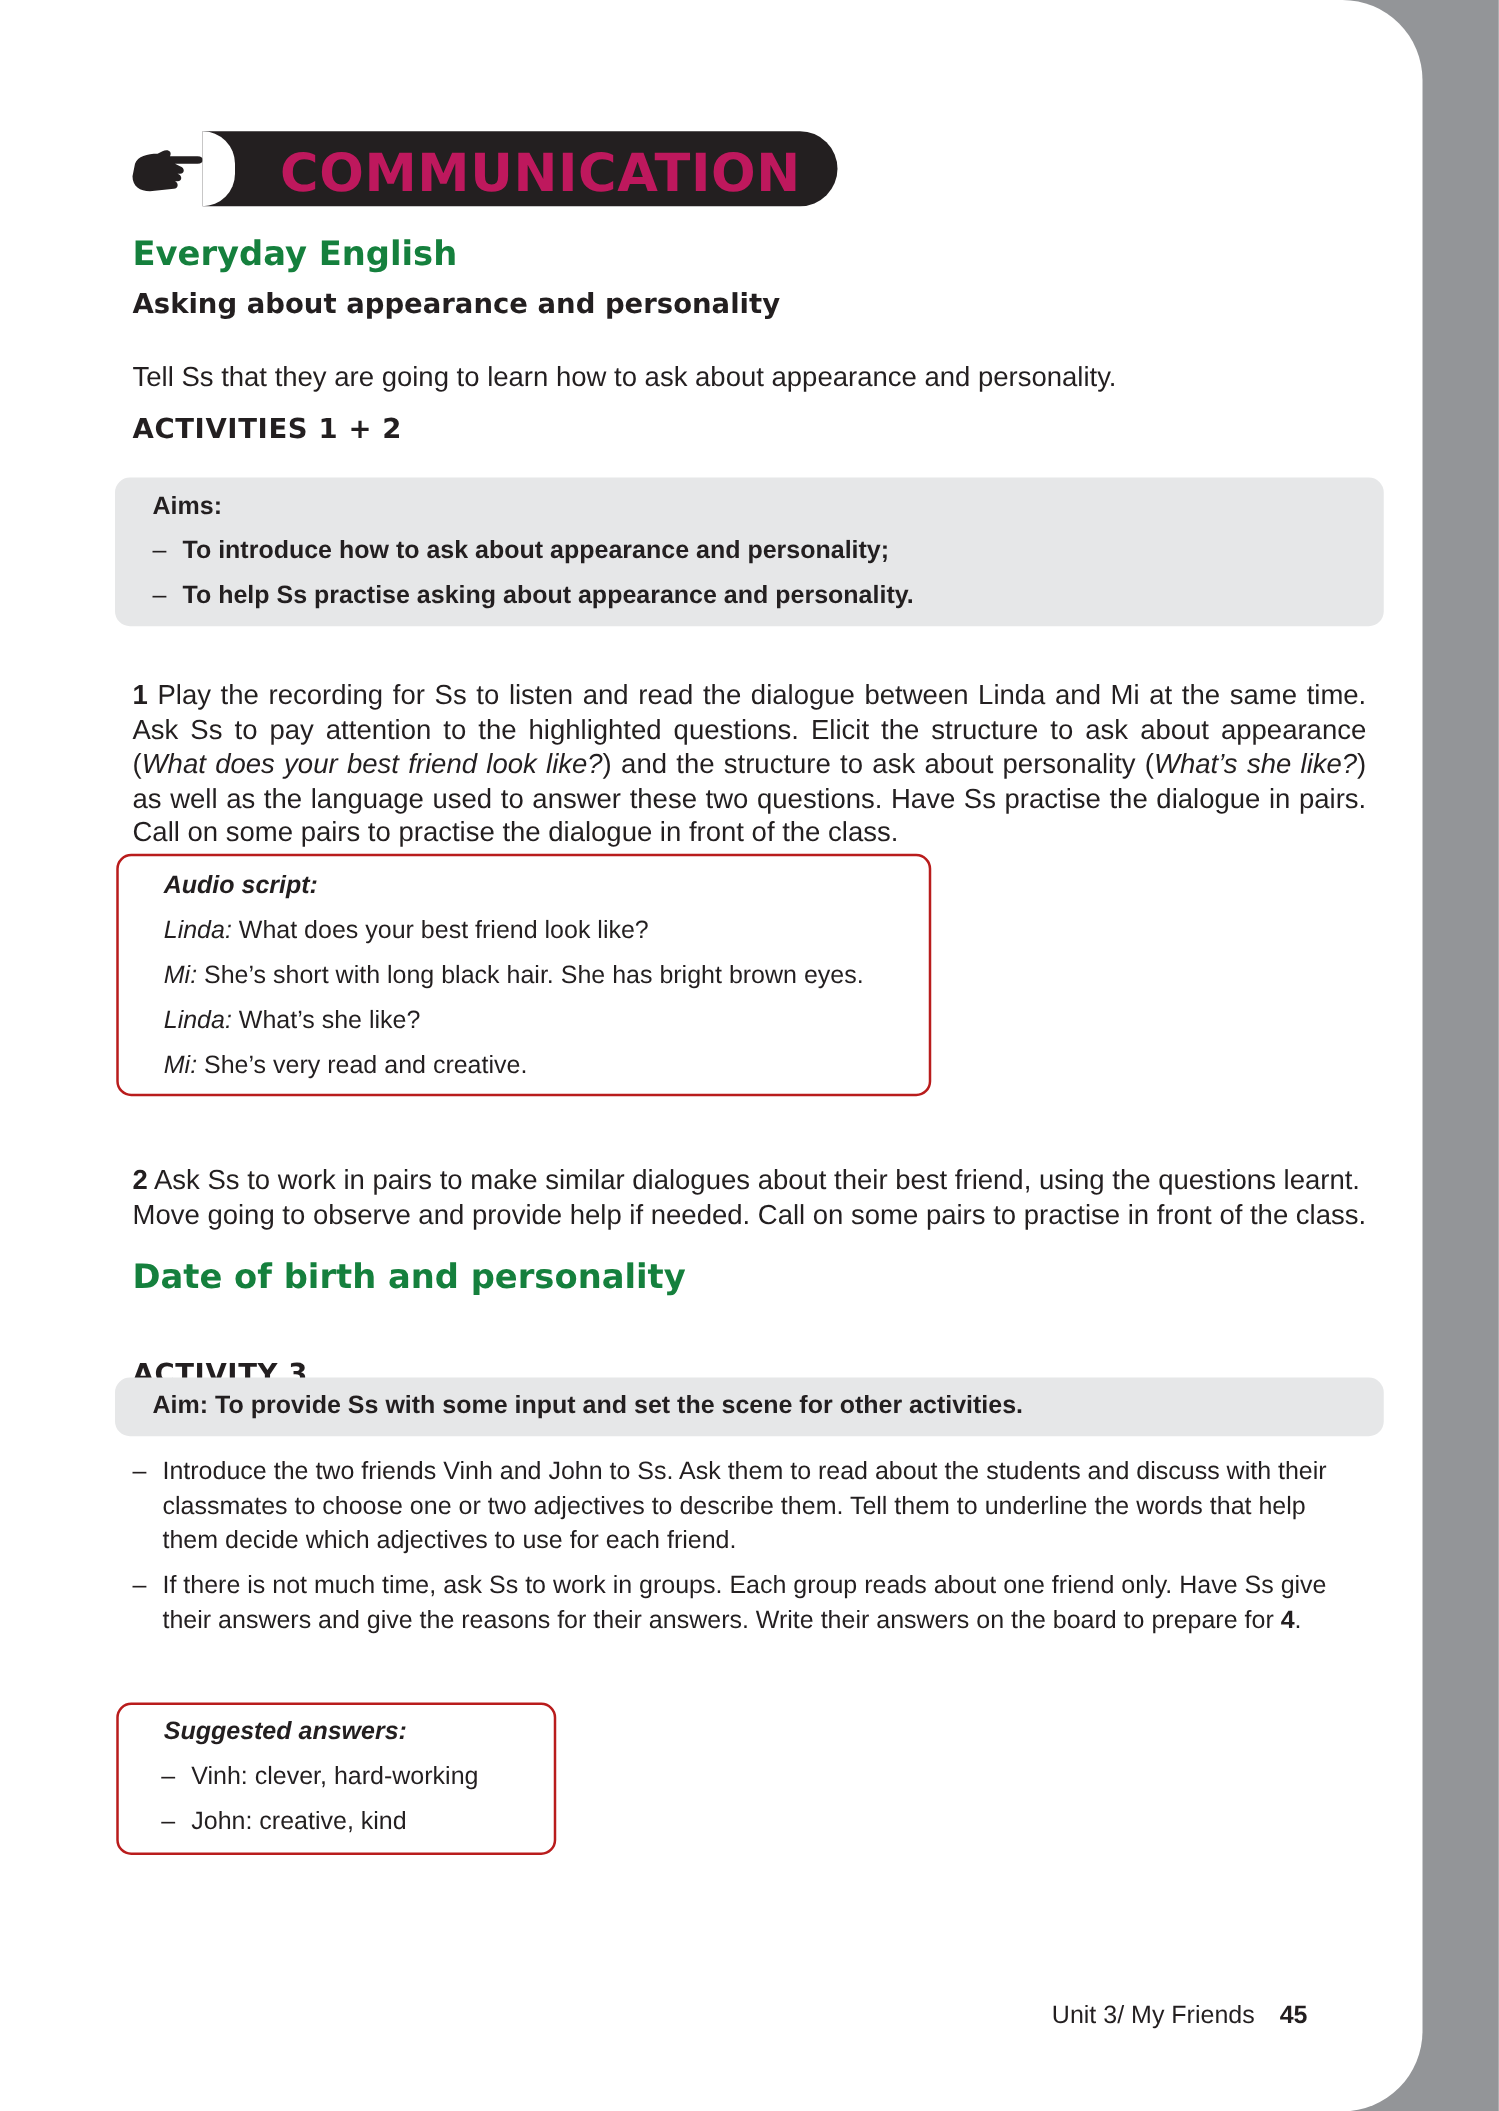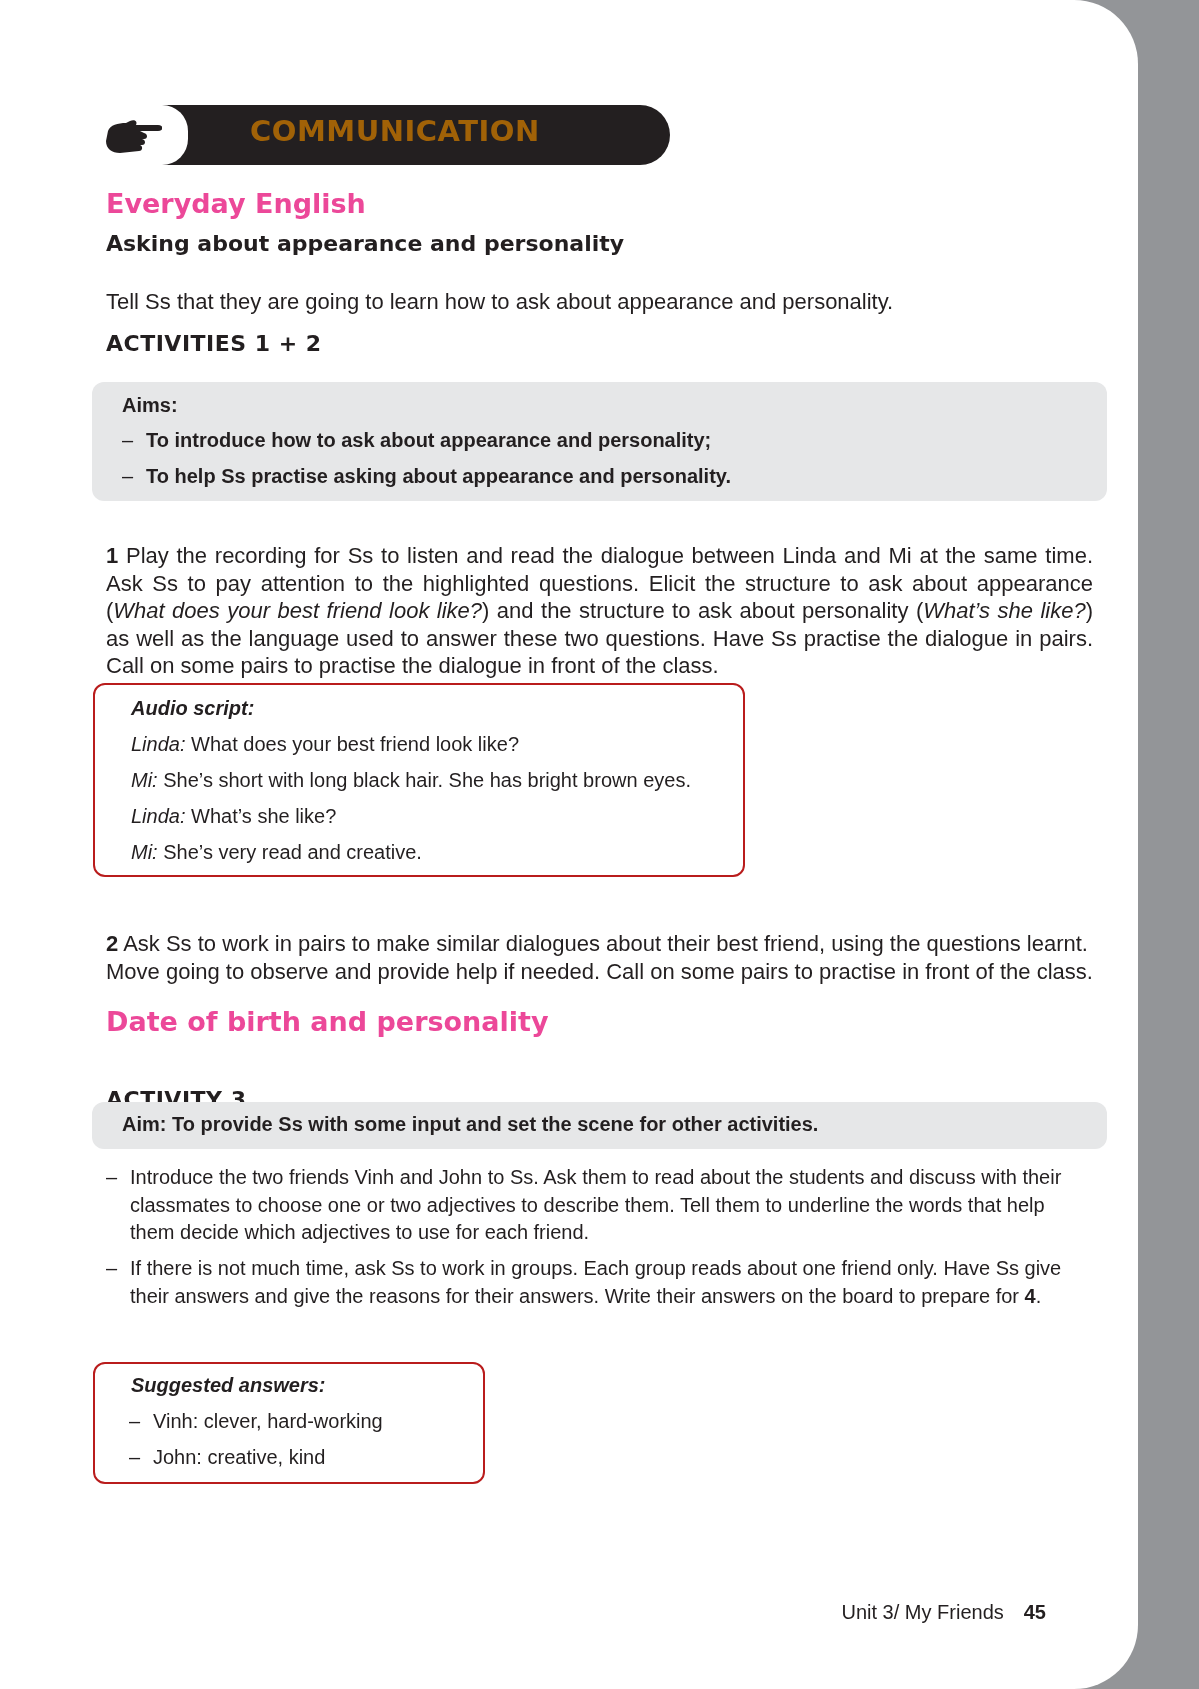--- a/index.html
+++ b/index.html
@@ -22,27 +22,27 @@
     .banner .bar {
       position: absolute; left: 58px; top: 0; width: 508px; height: 60px;
       background: #231f20; border-radius: 0 30px 30px 0;
       clip-path: none;
     }
     .banner .bar::before {
       content: ""; position: absolute; left: 0; top: 0; width: 26px; height: 60px;
       background: #fff; border-radius: 0 30px 30px 0;
     }
     .banner .label {
-      position: absolute; left: 146px; top: 9px;
-      color: #a16207; font-weight: bold; font-size: 29px; letter-spacing: 0.5px;
+      position: absolute; left: 120px; top: 9px;
+      color: #be185d; font-weight: bold; font-size: 42px; letter-spacing: 0.5px;
       font-family: "DejaVu Sans", sans-serif;
     }
     .h1 {
       position: absolute; left: 106px; font-family: "DejaVu Sans", sans-serif;
-      font-weight: bold; font-size: 27px; color: #ec4899;
+      font-weight: bold; font-size: 27px; color: #15803d;
     }
     .h2 {
       position: absolute; left: 106px; font-family: "DejaVu Sans", sans-serif;
       font-weight: bold; font-size: 22px; color: #231f20;
     }
     .h3 {
       position: absolute; left: 106px; font-family: "DejaVu Sans", sans-serif;
       font-weight: bold; font-size: 22px; color: #231f20; letter-spacing: 0.5px;
     }
     .body-text {
@@ -122,21 +122,21 @@
 
   <div class="bullet" style="top:1164px;">
     <span class="dash-col">–</span>
     <span class="txt">Introduce the two friends Vinh and John to Ss. Ask them to read about the students and discuss with their classmates to choose one or two adjectives to describe them. Tell them to underline the words that help them decide which adjectives to use for each friend.</span>
   </div>
   <div class="bullet" style="top:1255px;">
     <span class="dash-col">–</span>
     <span class="txt"><span>If there is not much time, ask Ss to work in groups. Each group reads about one friend only. Have Ss give their answers and give the reasons for their answers. Write their answers on the board to prepare for </span><b>4</b><span>.</span></span>
   </div>
 
-  <div class="outline-box" style="left:93px; top:1362px; width:348px; height:118px;padding-left:40px;">
+  <div class="outline-box" style="left:93px; top:1362px; width:348px; height:118px;">
     <div class="line" style="top:10px; font-weight:bold; font-style:italic;">Suggested answers:</div>
     <div class="line" style="top:46px; left:34px;"><span class="dash">–</span><span>Vinh: clever, hard-working</span></div>
     <div class="line" style="top:82px; left:34px;"><span class="dash">–</span><span>John: creative, kind</span></div>
   </div>
 
   <div class="footer">
     <span>Unit 3/ My Friends</span><span class="num">45</span>
   </div>
 </div>
 

